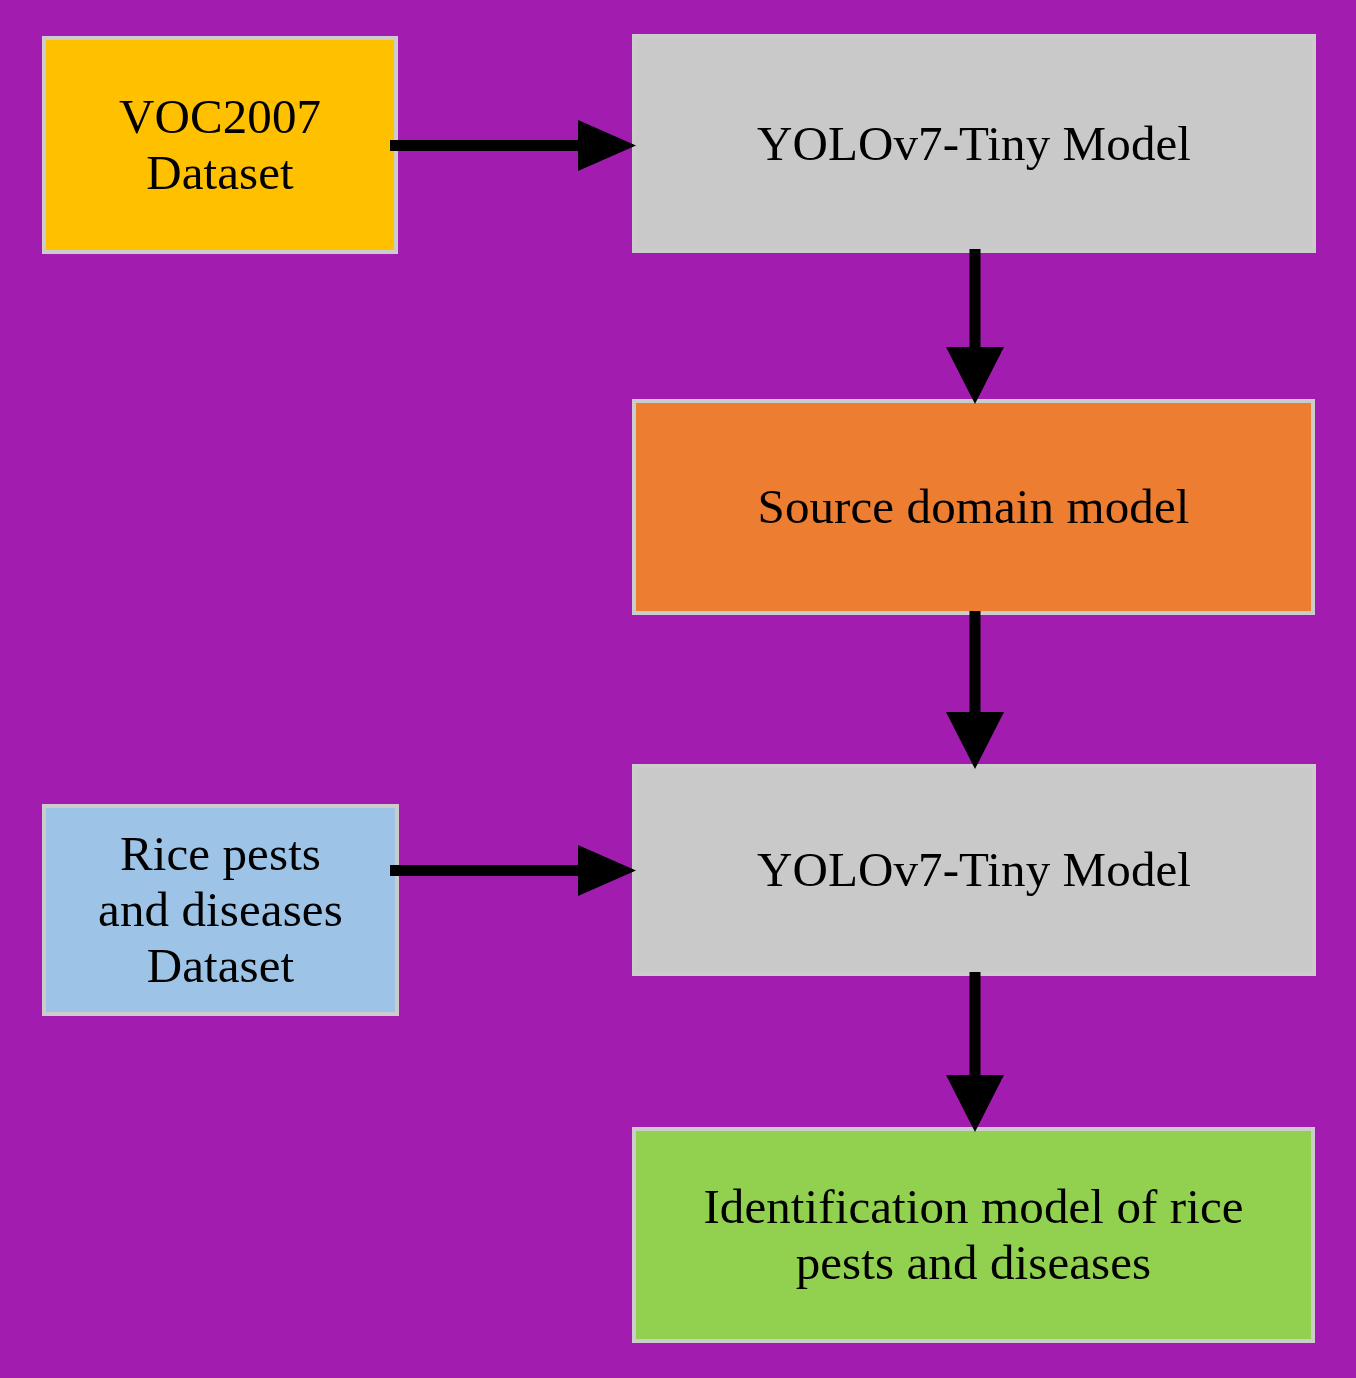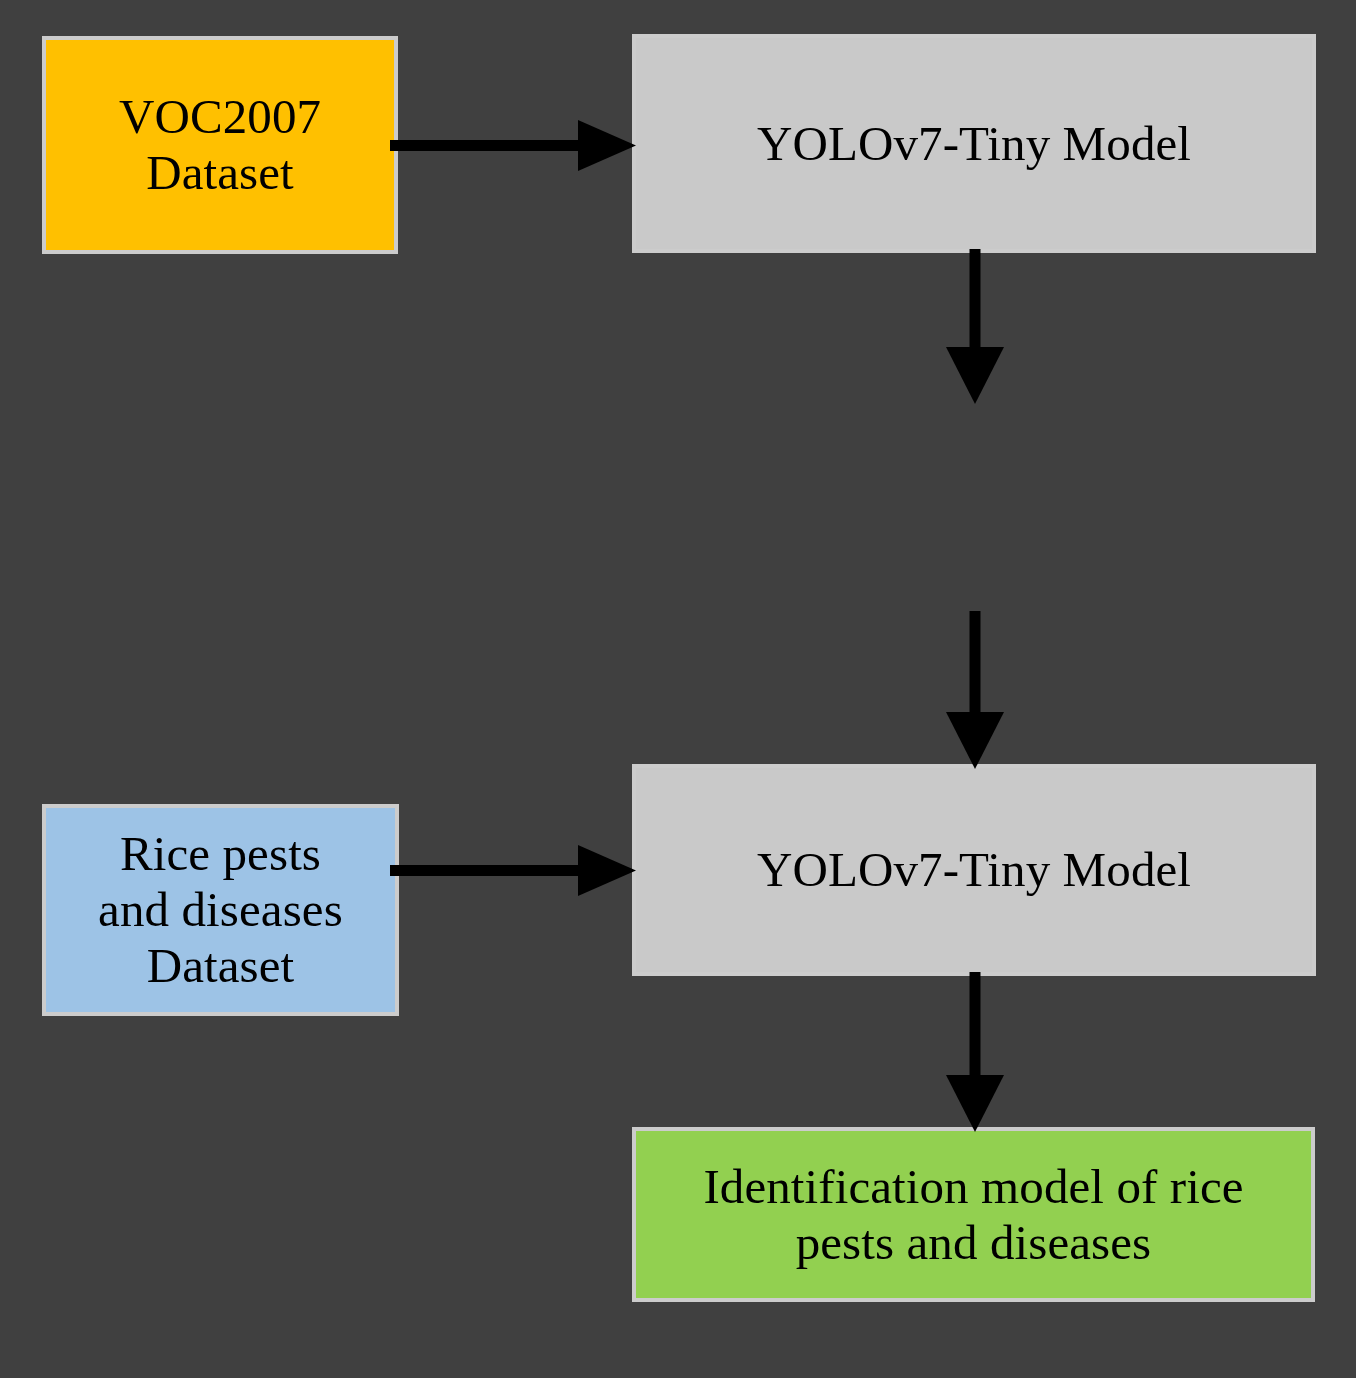--- a/index.html
+++ b/index.html
@@ -7,21 +7,21 @@
     padding: 0;
     background: #ffffff;
   }
   body {
     font-family: "Liberation Serif", "DejaVu Serif", serif;
   }
   #canvas {
     position: relative;
     width: 1356px;
     height: 1378px;
-    background: #404040;
+    background: #a21caf;
     overflow: hidden;
   }
   .node {
     position: absolute;
     box-sizing: border-box;
     border: 4px solid #cccccc;
     display: flex;
     align-items: center;
     justify-content: center;
     text-align: center;
@@ -52,41 +52,42 @@
     background: #9DC3E6;
     font-size: 49px;
     margin-top: 40px;
   }
   #node-yolo-target {
     left: 632px; top: 764px;  width: 684px; height: 212px;
     background: #C9C9C9;
     font-size: 49px;
   }
   #node-identification {
-    left: 632px; top: 1127px; width: 683px; height: 175px;
+    left: 632px; top: 1127px; width: 683px; height: 216px;
     background: #92D050;
     font-size: 49px;
   }
 
   
   .arrow {
     position: absolute;
   }
   .arrow svg { display: block; }
 </style>
 </head>
 <body>
 
 <div id="canvas">
 
   <div class="node" id="node-voc2007">VOC2007
 Dataset</div>
 
   <div class="node" id="node-yolo-source">YOLOv7-Tiny Model</div>
 
+  <div class="node" id="node-source-domain">Source domain model</div>
 
   <div class="node" id="node-rice-dataset">Rice pests
 and diseases
 Dataset</div>
 
   <div class="node" id="node-yolo-target">YOLOv7-Tiny Model</div>
 
   <div class="node" id="node-identification">Identification model of rice
 pests and diseases</div>
 

